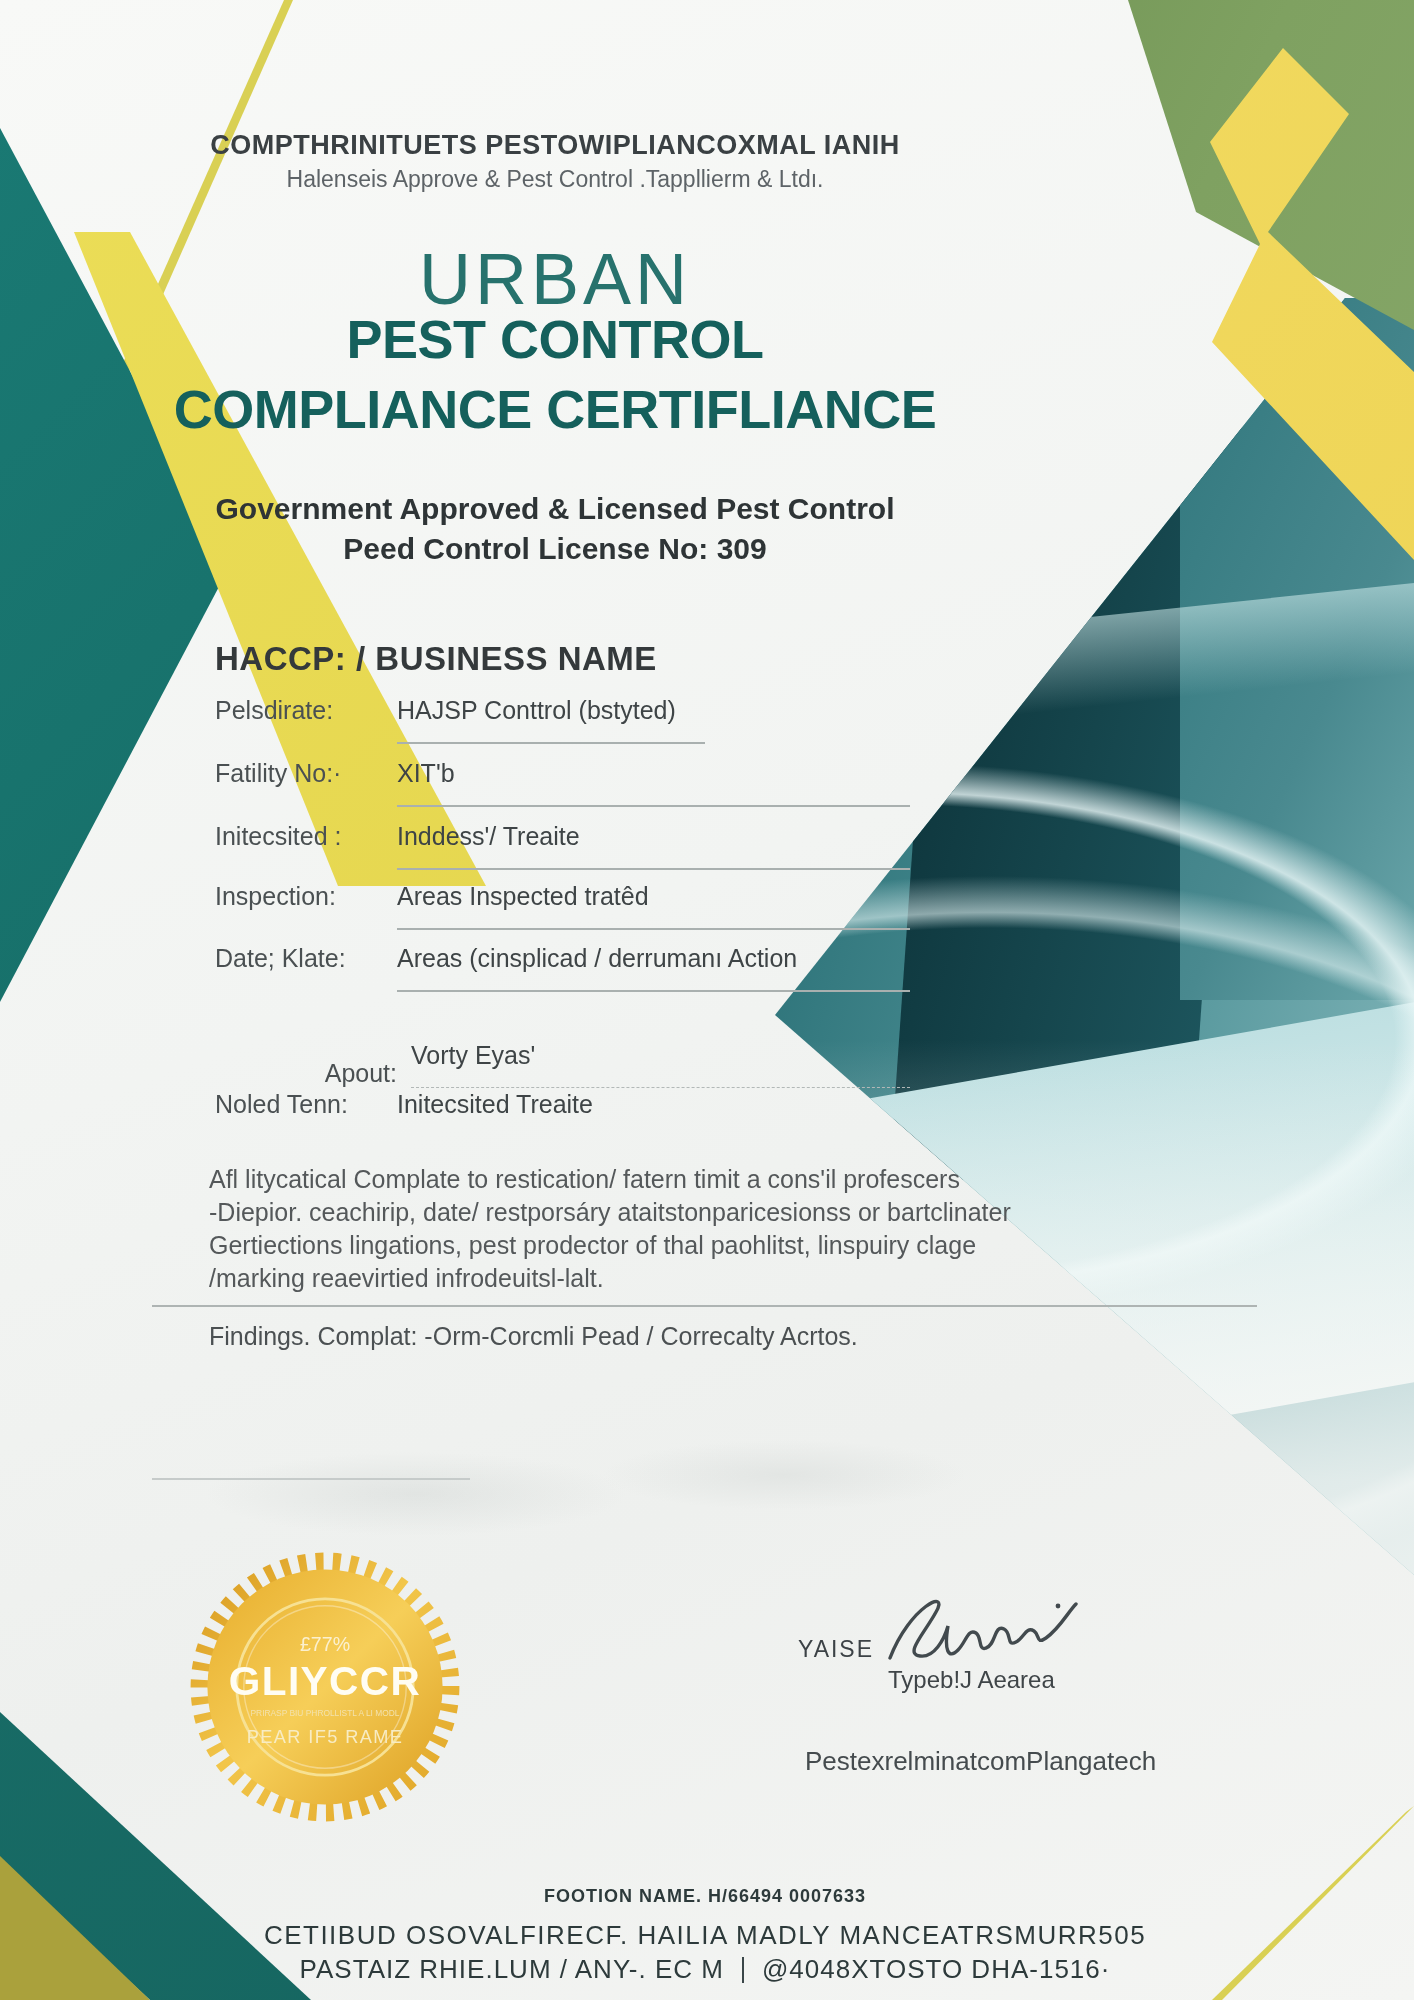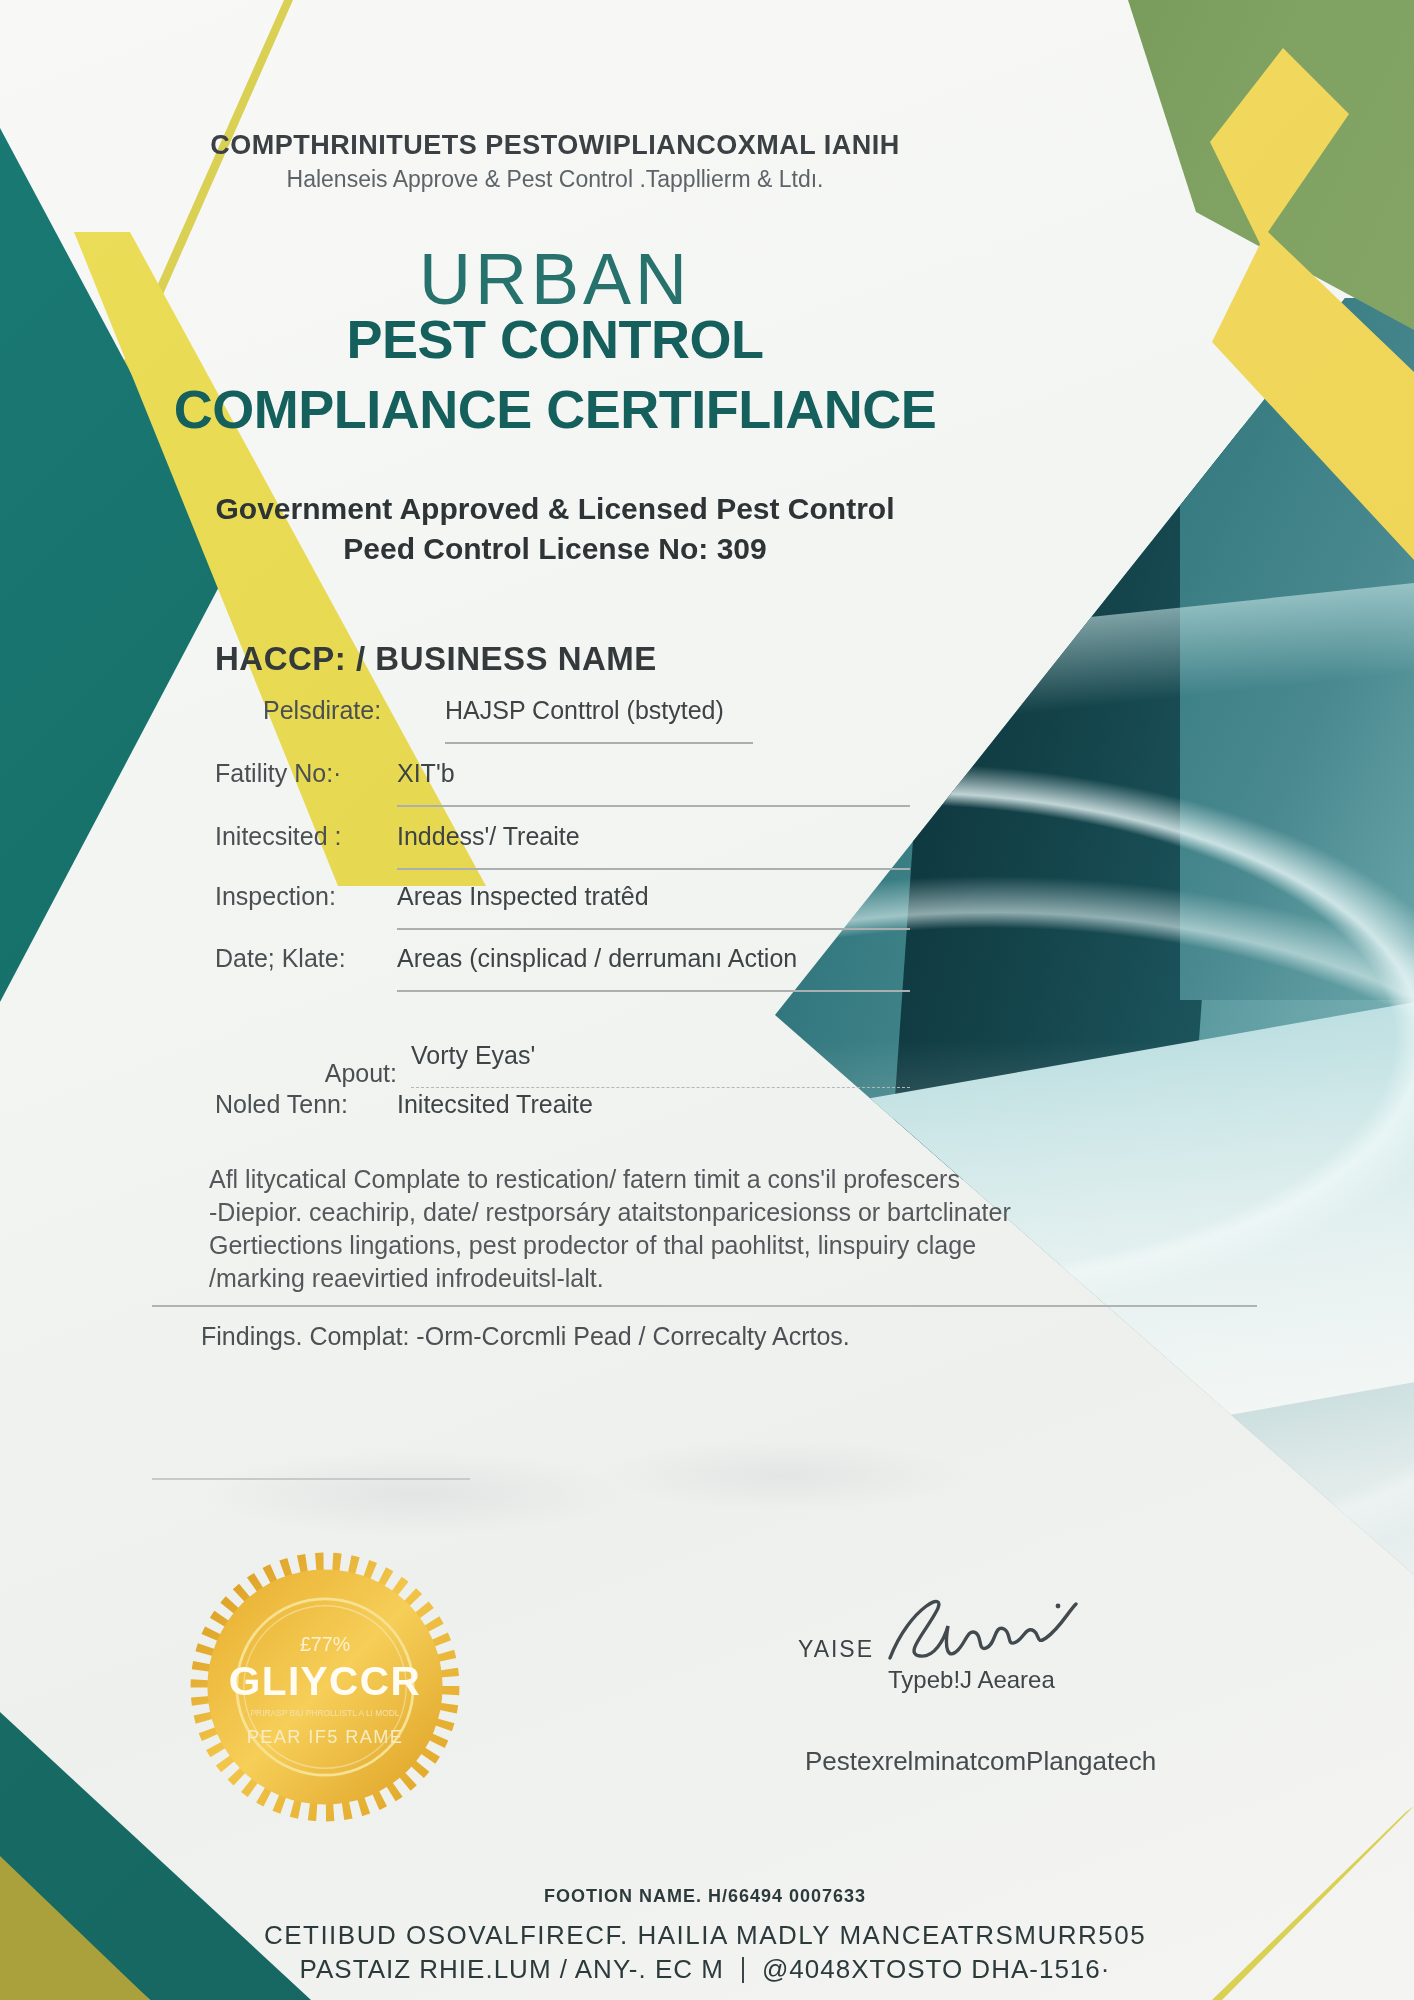--- a/index.html
+++ b/index.html
@@ -54,33 +54,33 @@
   .org2{position:absolute;left:0;top:166px;width:100%;font-size:23px;color:#5d6367;}
   .t-urban{position:absolute;left:0;top:238px;width:100%;font-size:72px;font-weight:400;letter-spacing:4px;color:#27726d;}
   .t-main{position:absolute;left:0;width:100%;font-size:54px;font-weight:800;letter-spacing:-.5px;color:#15605c;}
   .t2{top:308px;} .t3{top:378px;}
   .gov{position:absolute;left:0;width:100%;font-size:30px;font-weight:700;color:#2e3436;}
   .gov1{top:492px;} .gov2{top:532px;}
 
   .form-heading{position:absolute;left:215px;top:640px;font-size:33px;font-weight:700;letter-spacing:.5px;color:#34393b;}
   .rows{position:absolute;left:215px;top:694px;width:695px;}
   .row{display:flex;align-items:flex-start;}
-  .row:nth-child(1){height:63px;margin-left:48px;} .row:nth-child(2){height:63px;} .row:nth-child(3){height:60px;}
+  .row:nth-child(1){height:63px;} .row:nth-child(2){height:63px;} .row:nth-child(3){height:60px;}
   .row:nth-child(4){height:62px;} .row:nth-child(5){height:75px;} .row:nth-child(6){height:71px;align-items:flex-end;}
   .row:nth-child(7){height:60px;}
   .row .lbl{flex:0 0 182px;font-size:25px;color:#4a5052;padding-top:2px;}
   .row .val{flex:1 1 auto;font-size:25px;color:#3e4446;padding-top:2px;height:46px;border-bottom:2px solid #a9b0af;}
   .row.short .val{flex:0 0 308px;}
   .row.indent .lbl{text-align:right;padding-right:14px;}
   .row.dashed .val{border-bottom:1px dashed #b2b8b7;}
   .row.noline .val{border-bottom:none;}
 
   .para{position:absolute;left:209px;top:1163px;width:950px;font-size:25px;line-height:33px;color:#54585a;}
   .divider1{position:absolute;left:152px;top:1305px;width:1105px;height:2px;background:#aeb4b3;}
-  .findings{position:absolute;left:201px;top:1322px;font-size:25px;color:#4b5052;}
+  .findings{position:absolute;left:209px;top:1322px;font-size:25px;color:#4b5052;}
   .divider2{position:absolute;left:152px;top:1478px;width:318px;height:2px;background:#c6cbca;}
 
   .seal{position:absolute;left:185px;top:1547px;width:280px;height:280px;}
   .sig-label{position:absolute;left:798px;top:1636px;font-size:23px;letter-spacing:2px;color:#3c4246;}
   .sig-scribble{position:absolute;left:862px;top:1578px;width:250px;height:104px;}
   .sig-typed{position:absolute;left:888px;top:1666px;font-size:24px;color:#3f4548;}
   .sig-l2{position:absolute;left:805px;top:1710px;font-size:26px;color:#454b4e;}
   .sig-l3{position:absolute;left:805px;top:1746px;font-size:26px;color:#454b4e;}
 
   .footer{position:absolute;left:0;width:1410px;text-align:center;color:#2d3a3b;}

